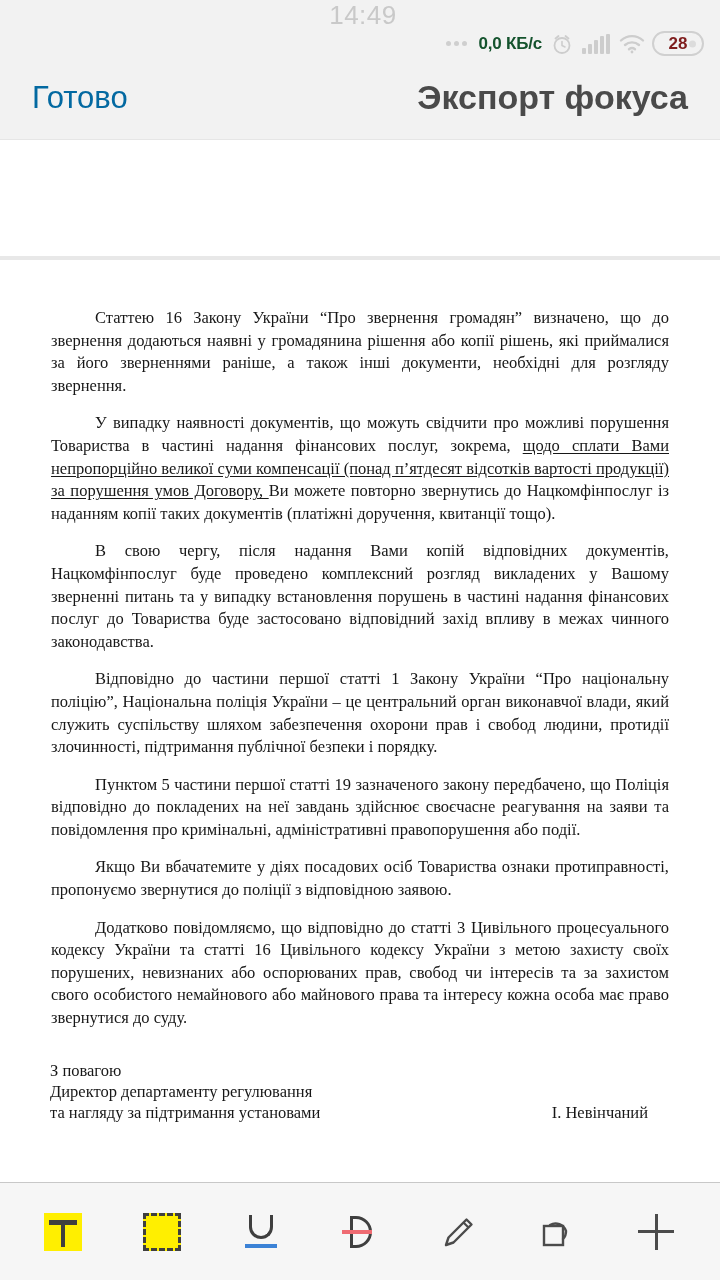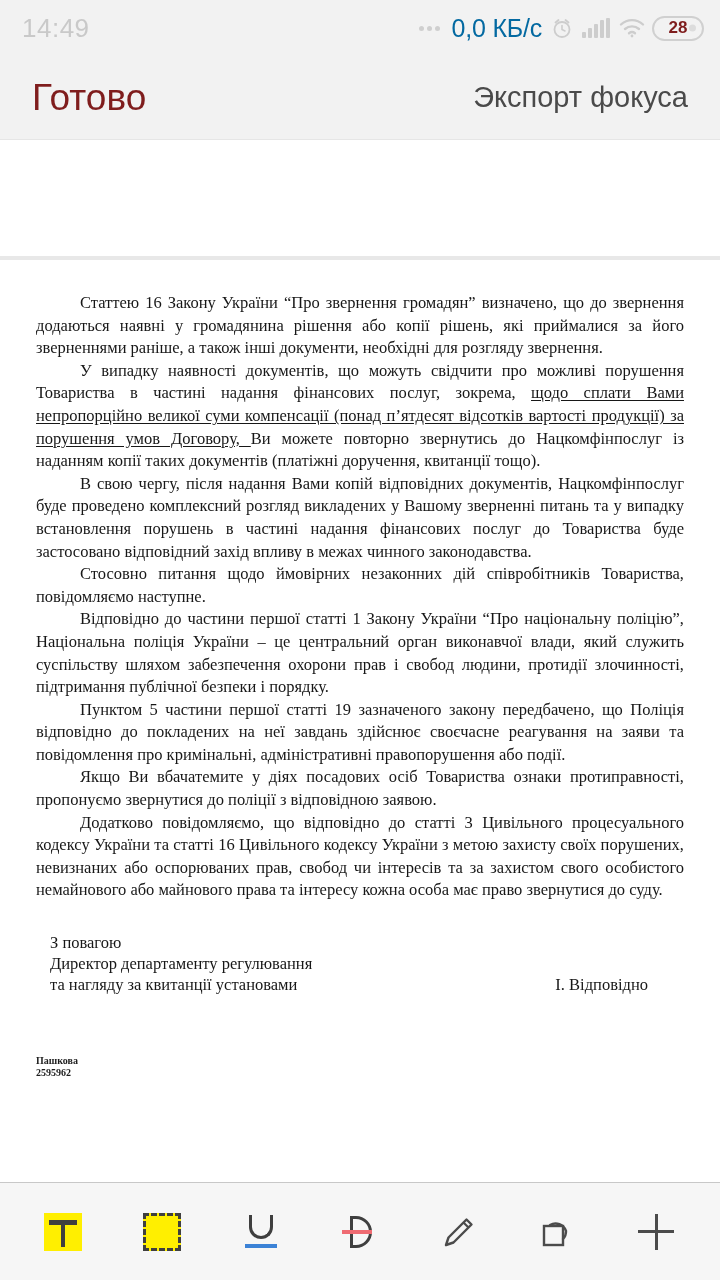--- a/index.html
+++ b/index.html
@@ -13,39 +13,40 @@
   }
 
   
   #status-bar {
     height: 56px;
     background: #f2f2f2;
     display: flex;
     align-items: center;
     padding: 0 16px 0 22px;
     color: #c9c9c9;
+    flex-direction: column;
   }
   #status-clock {
     font-size: 26px;
     letter-spacing: 0.5px;
     color: #c9c9c9;
     font-weight: 400;
   }
   #status-right {
     margin-left: auto;
     display: flex;
     align-items: center;
     gap: 9px;
   }
   .dots3 { display: flex; gap: 3px; align-items: center; margin-right: 2px; }
   .dots3 i { width: 5px; height: 5px; border-radius: 50%; background: #cfcfcf; display:block; }
   #status-netspeed {
-    font-size: 25px;
-    color: #0369a1;
-    font-weight: 400;
+    font-size: 17px;
+    color: #14532d;
+    font-weight: 700;
     letter-spacing: -0.2px;
   }
   .alarm-icon { width: 22px; height: 22px; position: relative; }
   .sig-icon { display: flex; align-items: flex-end; gap: 2px; height: 20px; }
   .sig-icon i { width: 4px; background: #cdcdcd; display: block; border-radius: 1px; }
   .wifi-icon { width: 24px; height: 20px; position: relative; }
   .batt {
     width: 52px; height: 25px;
     border: 2px solid #d0d0d0;
     border-radius: 13px;
@@ -63,30 +64,30 @@
   
   #action-bar {
     height: 84px;
     background: #f2f2f2;
     display: flex;
     align-items: center;
     padding: 0 32px;
     border-bottom: 1px solid #e6e6e6;
   }
   #done-button {
-    font-size: 37px;
-    color: #7f1d1d;
+    font-size: 31px;
+    color: #0369a1;
     font-weight: 400;
     cursor: pointer;
   }
   #screen-title {
     margin-left: auto;
-    font-size: 29px;
+    font-size: 34px;
     color: #4a4a4a;
-    font-weight: 400;
+    font-weight: 700;
   }
 
   
   #page-gap {
     height: 116px;
     background: #ffffff;
   }
   #page-divider {
     height: 4px;
     background: #e8e8e8;
@@ -102,21 +103,21 @@
   #doc-page {
     padding: 32px 36px 0 36px;
     font-family: "Liberation Serif", serif;
     font-size: 16.5px;
     line-height: 22.6px;
     color: #171717;
     text-align: justify;
     text-justify: inter-word;
   }
   #doc-page p {
-    margin: 0;
+    margin: 15px;
     text-indent: 44px;
     text-align: justify;
   }
   .u { text-decoration: underline; text-underline-offset: 2px; }
 
   #signature-block {
     margin-top: 30px;
     font-family: "Liberation Serif", serif;
     font-size: 16.5px;
     line-height: 21px;
@@ -260,37 +261,36 @@
 
   <div id="page-gap"></div>
   <div id="page-divider"></div>
 
   <div id="doc-scroll">
     <div id="doc-page">
       <div id="doc-paragraphs">
           <p><span>Статтею 16 Закону України “Про звернення громадян” визначено, що до звернення додаються наявні у громадянина рішення або копії рішень, які приймалися за його зверненнями раніше, а також інші документи, необхідні для розгляду звернення.</span></p>
           <p><span>У випадку наявності документів, що можуть свідчити про можливі порушення Товариства в частині надання фінансових послуг, зокрема, </span><span class="u">щодо сплати Вами непропорційно великої суми компенсації (понад п’ятдесят відсотків вартості продукції) за порушення умов Договору, </span><span>Ви можете повторно звернутись до Нацкомфінпослуг із наданням копії таких документів (платіжні доручення, квитанції тощо).</span></p>
           <p><span>В свою чергу, після надання Вами копій відповідних документів, Нацкомфінпослуг буде проведено комплексний розгляд викладених у Вашому зверненні питань та у випадку встановлення порушень в частині надання фінансових послуг до Товариства буде застосовано відповідний захід впливу в межах чинного законодавства.</span></p>
-          <p><span>Стосовно питання щодо ймовірних незаконних дій співробітників Товариства, повідомляємо наступне.</span></p>
           <p><span>Відповідно до частини першої статті 1 Закону України “Про національну поліцію”, Національна поліція України – це центральний орган виконавчої влади, який служить суспільству шляхом забезпечення охорони прав і свобод людини, протидії злочинності, підтримання публічної безпеки і порядку.</span></p>
           <p><span>Пунктом 5 частини першої статті 19 зазначеного закону передбачено, що Поліція відповідно до покладених на неї завдань здійснює своєчасне реагування на заяви та повідомлення про кримінальні, адміністративні правопорушення або події.</span></p>
           <p><span>Якщо Ви вбачатемите у діях посадових осіб Товариства ознаки протиправності, пропонуємо звернутися до поліції з відповідною заявою.</span></p>
           <p><span>Додатково повідомляємо, що відповідно до статті 3 Цивільного процесуального кодексу України та статті 16 Цивільного кодексу України з метою захисту своїх порушених, невизнаних або оспорюваних прав, свобод чи інтересів  та за захистом свого особистого немайнового або майнового права та інтересу кожна особа має право звернутися до суду.</span></p>
         </div>
 
       <div id="signature-block">
         <div class="sig-line">
           <span>З повагою</span>
         </div>
         <div class="sig-line">
           <span>Директор департаменту регулювання</span>
         </div>
         <div class="sig-line">
-          <span>та нагляду за квитанції установами</span>
-          <span class="sig-name">І. Відповідно</span>
+          <span>та нагляду за підтримання установами</span>
+          <span class="sig-name">І. Невінчаний</span>
         </div>
       </div>
 
       <div id="doc-footer">
         <div>Пашкова</div>
         <div>2595962</div>
       </div>
     </div>
   </div>
 

